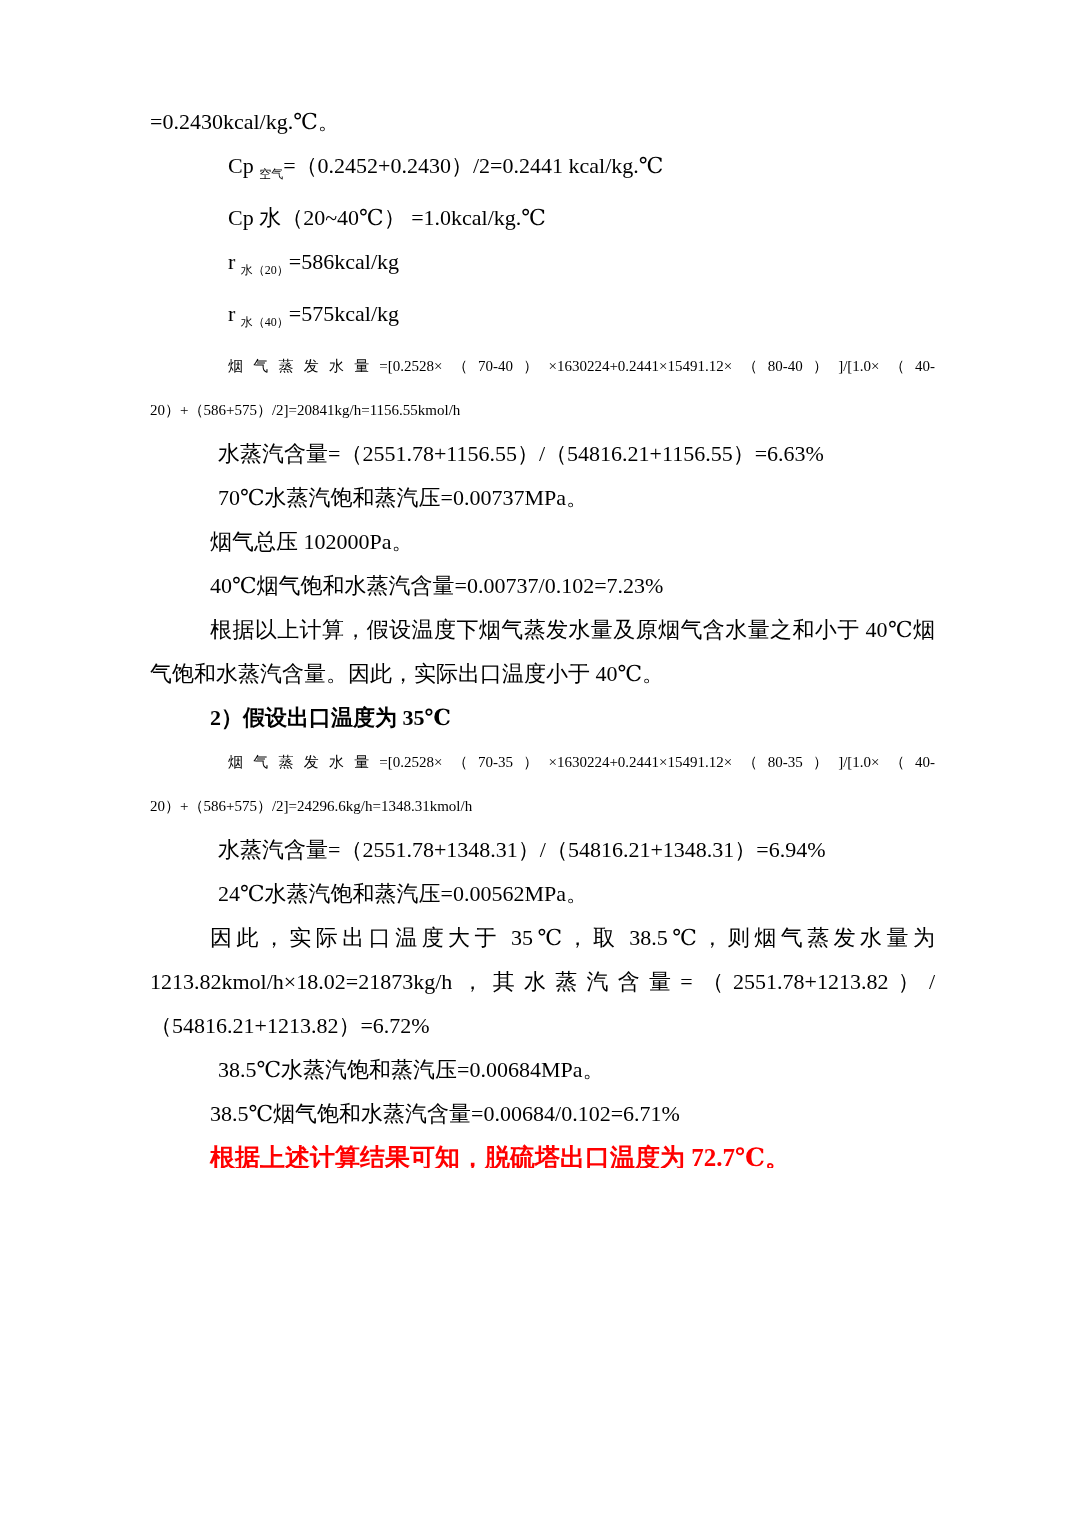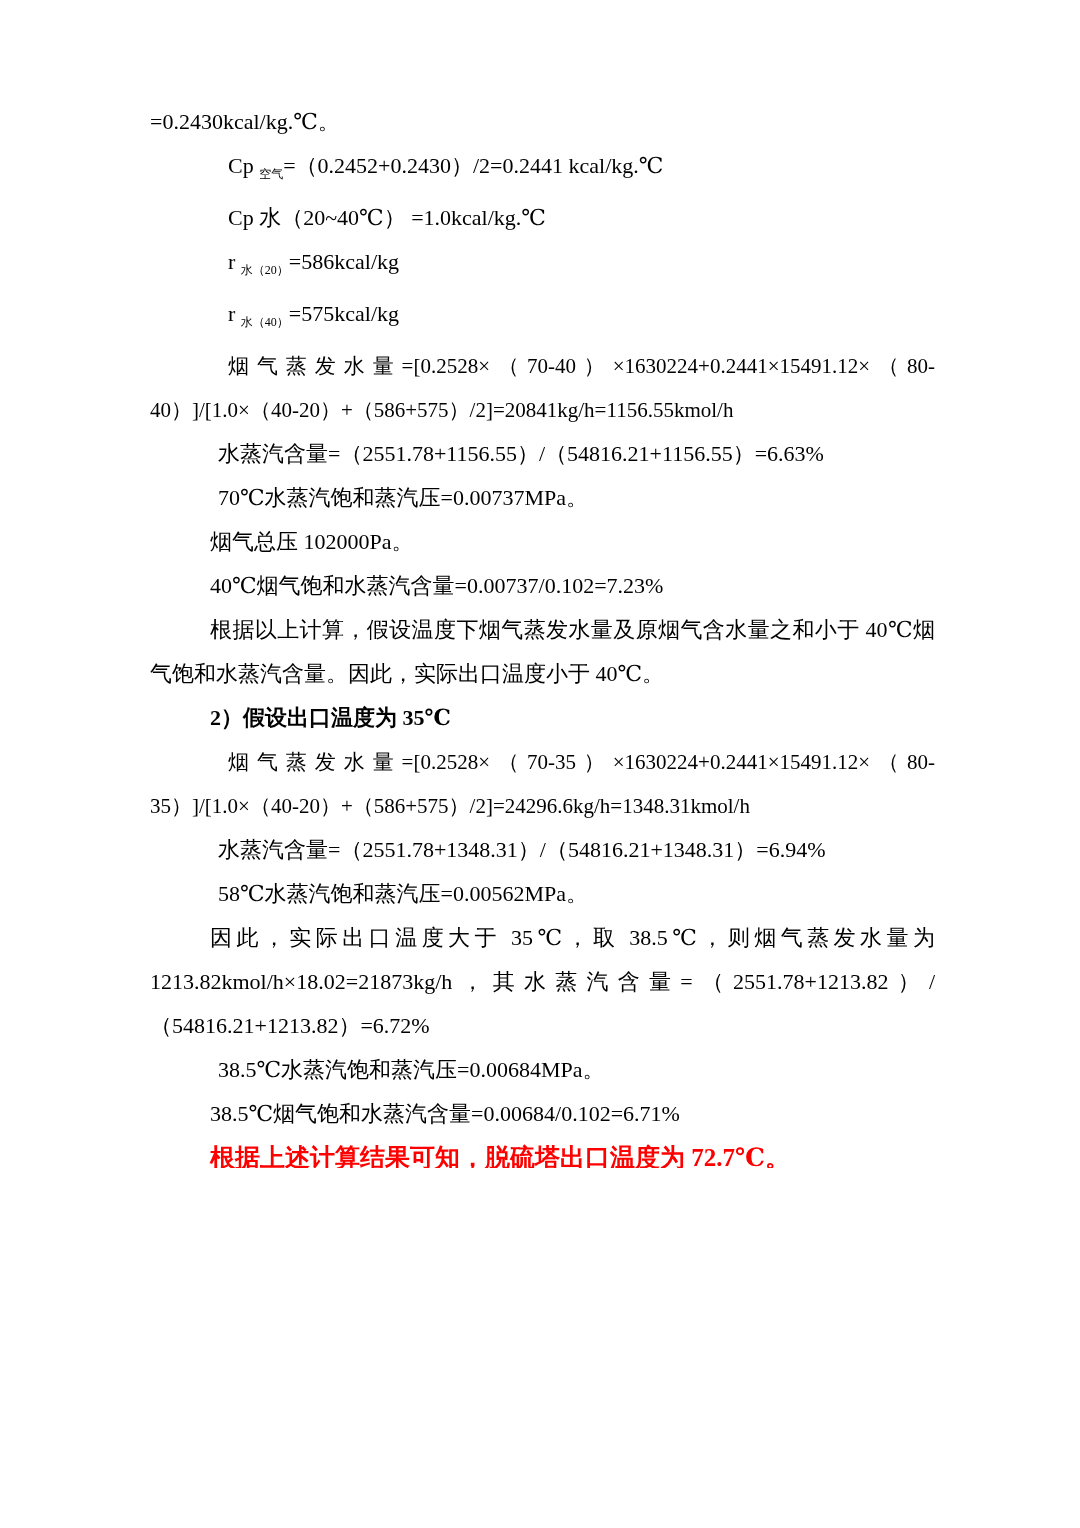--- a/index.html
+++ b/index.html
@@ -26,21 +26,21 @@
     text-align: justify;
   }
   .content p {
     margin: 0;
     padding: 0;
   }
   .ti-0  { text-indent: 0; }
   .ti-60 { text-indent: 60px; }
   .ti-68 { text-indent: 68px; }
   .ti-78 { text-indent: 78px; }
-  .formula-long { font-size: 21px; }
+  .formula-long { font-size: 15px; }
   .sub {
     font-size: 12px;
     vertical-align: -5px;
   }
   .heading-bold { font-weight: bold; }
   .conclusion-red {
     color: #FF0000;
     font-weight: bold;
     font-size: 25px;
   }
@@ -81,21 +81,21 @@
     <p class="ti-60">40℃烟气饱和水蒸汽含量=0.00737/0.102=7.23%</p>
 
     <p class="ti-60">根据以上计算，假设温度下烟气蒸发水量及原烟气含水量之和小于 40℃烟气饱和水蒸汽含量。因此，实际出口温度小于 40℃。</p>
 
     <p class="ti-60 heading-bold">2）假设出口温度为 35℃</p>
 
     <p class="ti-78 formula-long">烟气蒸发水量=[0.2528×（70-35）×1630224+0.2441×15491.12×（80-35）]/[1.0×（40-20）+（586+575）/2]=24296.6kg/h=1348.31kmol/h</p>
 
     <p class="ti-68">水蒸汽含量=（2551.78+1348.31）/（54816.21+1348.31）=6.94%</p>
 
-    <p class="ti-68">58℃水蒸汽饱和蒸汽压=0.00562MPa。</p>
+    <p class="ti-68">24℃水蒸汽饱和蒸汽压=0.00562MPa。</p>
 
 
 
     <p class="ti-60">因此，实际出口温度大于 35℃，取 38.5℃，则烟气蒸发水量为 1213.82kmol/h×18.02=21873kg/h，其水蒸汽含量=（2551.78+1213.82）/（54816.21+1213.82）=6.72%</p>
 
     <p class="ti-68">38.5℃水蒸汽饱和蒸汽压=0.00684MPa。</p>
 
     <p class="ti-60">38.5℃烟气饱和水蒸汽含量=0.00684/0.102=6.71%</p>
 
     <p class="ti-60 conclusion-red">根据上述计算结果可知，脱硫塔出口温度为 72.7℃。</p>

